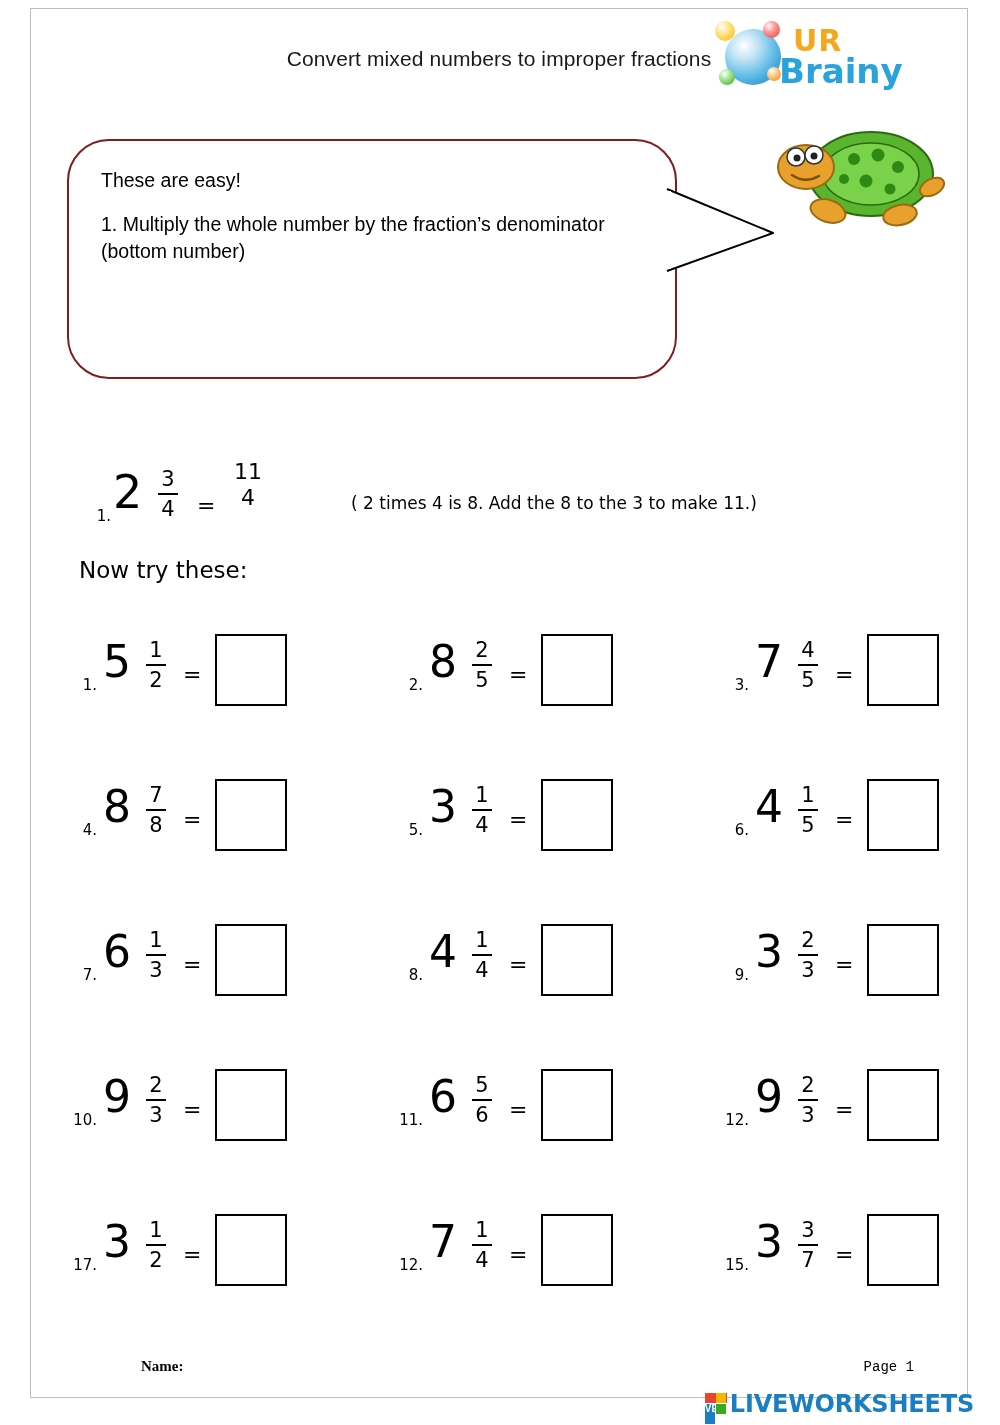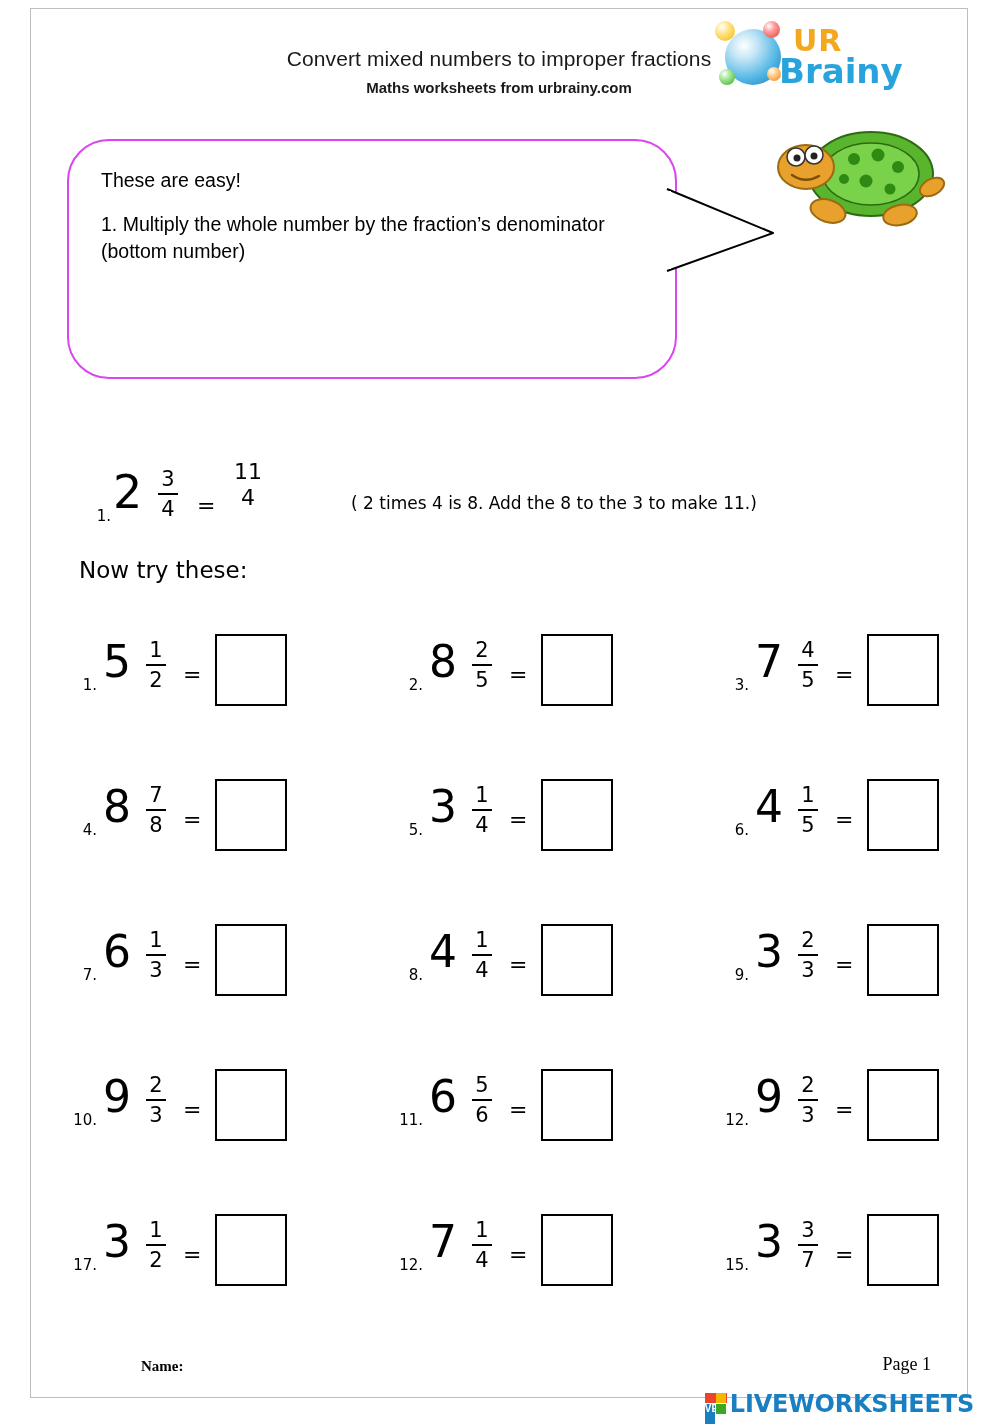--- a/index.html
+++ b/index.html
@@ -124,21 +124,21 @@
     font-family: "DejaVu Sans", sans-serif;
   }
 
   
   .bubble {
     position: absolute;
     left: 36px;
     top: 130px;
     width: 610px;
     height: 240px;
-    border: 2px solid #d946ef;
+    border: 2px solid #7f1d1d;
     border-radius: 42px;
     background: #fff;
     box-sizing: border-box;
     padding: 26px 30px 0 32px;
   }
   .bubble p {
     margin: 0 0 18px 0;
     font-size: 19.5px;
     line-height: 1.35;
     color: #000;
@@ -283,24 +283,24 @@
   .footer-name {
     position: absolute;
     left: 110px;
     bottom: 22px;
     font-size: 15px;
     font-weight: bold;
     font-family: Liberation Serif, serif;
   }
   .footer-page {
     position: absolute;
-    right: 36px;
+    right: 53px;
     bottom: 22px;
-    font-size: 18px;
-    font-family: Liberation Serif, serif;
+    font-size: 14px;
+    font-family: Liberation Mono, monospace;
   }
 
   
   .lws {
     position: absolute;
     right: 26px;
     bottom: 8px;
     height: 26px;
     display: flex;
     align-items: center;
@@ -338,21 +338,20 @@
     letter-spacing: -0.2px;
   }
 </style>
 </head>
 <body>
 
 <div class="page">
 
   <div class="header">
     <div class="title">Convert mixed numbers to improper fractions</div>
-    <div class="subtitle">Maths worksheets from urbrainy.com</div>
   </div>
 
   <div class="logo">
     <div class="bubble-group">
       <div class="big-bubble"></div>
       <div class="b2"></div>
       <div class="b3"></div>
       <div class="b4"></div>
       <div class="b5"></div>
     </div>

